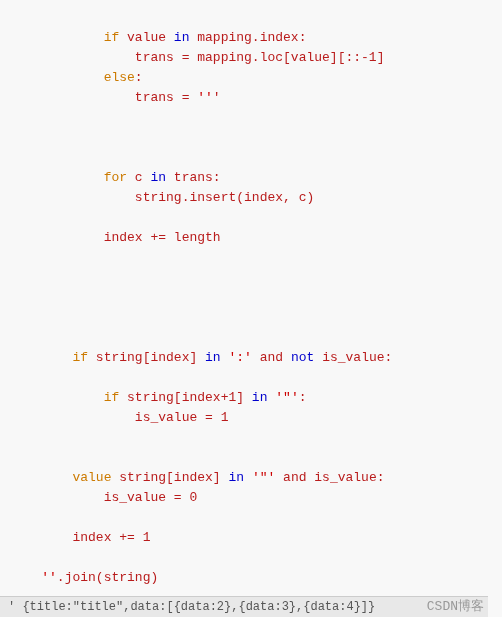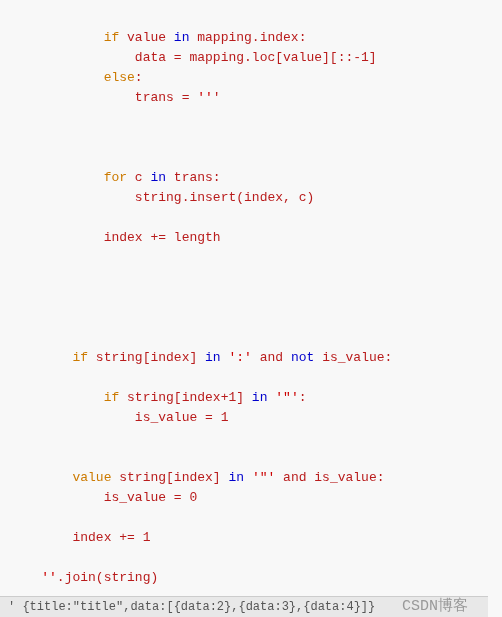--- a/index.html
+++ b/index.html
@@ -52,21 +52,21 @@
 </head>
 <body>
 
 <div class="code-container">
 
   <div class="code-line">
     <span>            </span><span class="kw">if</span><span class="plain"> value </span><span class="kw-blue">in</span><span class="plain"> mapping.index:</span>
   </div>
 
   <div class="code-line">
-    <span>                </span><span class="plain">data = mapping.loc[value][::-1]</span>
+    <span>                </span><span class="plain">trans = mapping.loc[value][::-1]</span>
   </div>
 
   <div class="code-line">
     <span>            </span><span class="kw">else</span><span class="plain">:</span>
   </div>
 
   <div class="code-line">
     <span>                </span><span class="plain">trans = </span><span class="str">''</span><span class="plain">'</span>
   </div>
 
@@ -133,16 +133,16 @@
   <div class="code-line">&nbsp;</div>
 
   <div class="code-line">
     <span>    </span><span class="str">''</span><span class="plain">.join(string)</span>
   </div>
 
   <div class="code-line">&nbsp;</div>
 
   <div class="bottom-bar">
     <span>' {title:"title",data:[{data:2},{data:3},{data:4}]}</span>
-    <span style="position:absolute;right:20px;bottom:2px;font-size:15px;color:#999;">CSDN博客</span>
+    <span style="position:absolute;right:4px;bottom:2px;font-size:13px;color:#999;">CSDN博客</span>
   </div>
 
 </div>
 
 </body></html>

